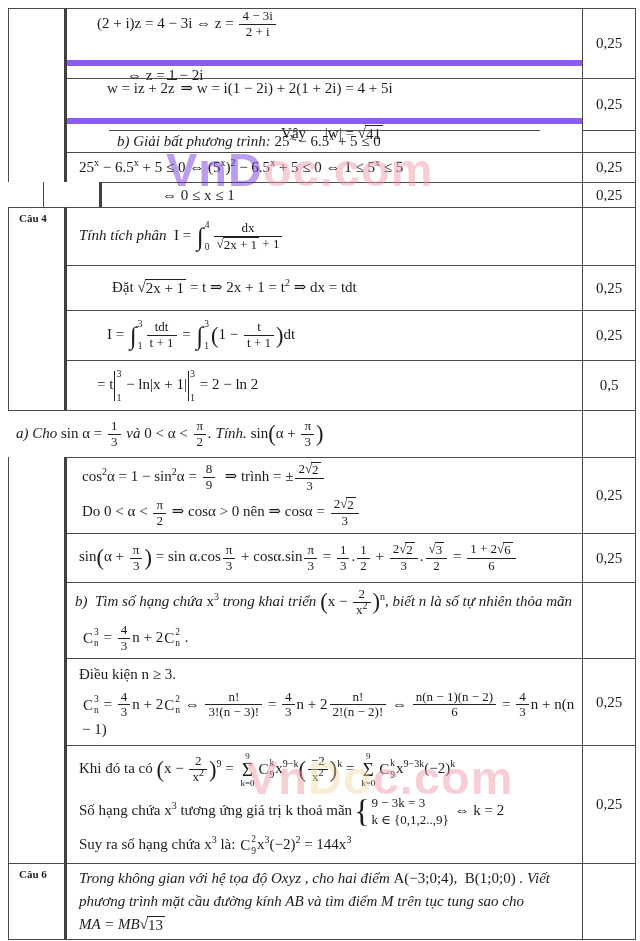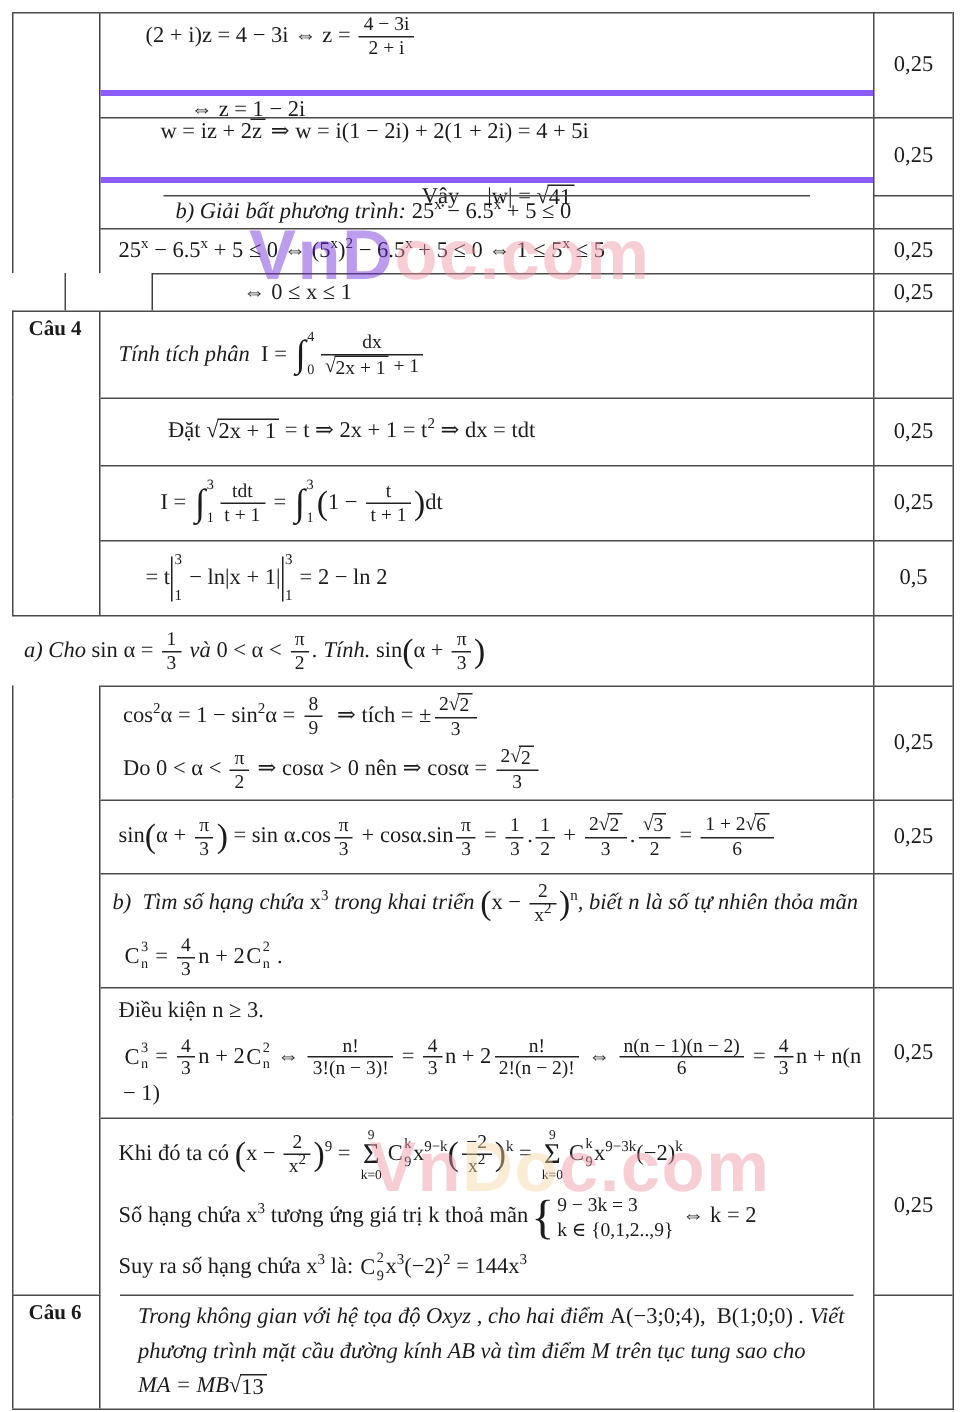--- a/index.html
+++ b/index.html
@@ -2,28 +2,28 @@
 <html><head>
 <meta charset="utf-8">
 <style>
   html,body{margin:0;padding:0;background:#ffffff;}
   body{width:640px;height:941px;overflow:hidden;
        font-family:"Liberation Serif","DejaVu Serif",serif;color:#1b1b1b;}
   .sheet{position:relative;margin:8px 0 0 8px;width:627px;
          border-right:1px solid #4a4a4a;border-bottom:1px solid #4a4a4a;
          background:transparent;z-index:2;}
   .band{display:flex;box-sizing:border-box;}
-  .lc{width:59px;box-sizing:border-box;border-left:1px solid #4a4a4a;border-right:1px solid #404040;
-      font-weight:bold;font-size:14px;padding:4px 0 0 10px;}
+  .lc{width:59px;box-sizing:border-box;border-left:1px solid #4a4a4a;border-right:3px solid #404040;
+      font-weight:bold;font-size:11px;padding:4px 0 0 10px;}
   .band.sec .lc{border-top:1px solid #4a4a4a;}
   .cc{flex:1;box-sizing:border-box;border-top:1px solid #4a4a4a;display:flex;flex-direction:column;}
   .pc{width:53px;box-sizing:border-box;border-left:1px solid #4a4a4a;border-top:1px solid #4a4a4a;
       display:flex;align-items:center;justify-content:center;font-size:15px;}
   .sr{display:flex;flex-direction:column;justify-content:space-evenly;box-sizing:border-box;flex:1;}
-  .sr + .sr{border-top:4px solid #8b5cf6;margin-top:20px;}
+  .sr + .sr{border-top:6px solid #8b5cf6;margin-top:20px;}
   .ln{font-size:15px;line-height:1.25;white-space:pre-wrap;display:block;}
   .mt,.mi{white-space:pre-wrap;}
   .mi{font-style:italic;}
   sup.su{font-size:10px;line-height:0;}
   .fr{display:inline-block;vertical-align:middle;text-align:center;font-size:13px;margin:0 2px;line-height:1.15;}
   .fn{display:block;border-bottom:1px solid #222;padding:0 3px;}
   .fd{display:block;padding:0 3px;}
   .sq{display:inline-flex;align-items:stretch;white-space:nowrap;}
   .rs{line-height:1.1;}
   .sqb{border-top:1px solid #222;padding:0 2px 0 1px;margin-left:-1px;line-height:1.15;}
@@ -153,21 +153,21 @@
         <div class="sr">
           <div class="ln" style="padding-left: 8px;"><span class="mi">a) Cho </span><span class="mt">sin α = </span><span class="fr"><span class="fn">1</span><span class="fd">3</span></span><span class="mi"> và </span><span class="mt">0 &lt; α &lt; </span><span class="fr"><span class="fn">π</span><span class="fd">2</span></span><span class="mi">. Tính. </span><span class="mt">sin</span><span class="bp">(</span><span class="mt">α + </span><span class="fr"><span class="fn">π</span><span class="fd">3</span></span><span class="bp">)</span></div>
         </div>
       </div>
       <div class="pc"></div>
     </div>
     <div class="band" style="height: 76px;">
       <div class="lc"></div>
       <div class="cc">
         <div class="sr">
-          <div class="ln" style="padding-left: 15px;"><span class="mt">cos</span><sup class="su">2</sup><span class="mt">α = 1 − sin</span><sup class="su">2</sup><span class="mt">α = </span><span class="fr"><span class="fn">8</span><span class="fd">9</span></span><span class="mt">  ⇒ tích = ±</span><span class="fr"><span class="fn"><span class="mt">2</span><span class="sq">
+          <div class="ln" style="padding-left: 15px;"><span class="mt">cos</span><sup class="su">2</sup><span class="mt">α = 1 − sin</span><sup class="su">2</sup><span class="mt">α = </span><span class="fr"><span class="fn">8</span><span class="fd">9</span></span><span class="mt">  ⇒ trình = ±</span><span class="fr"><span class="fn"><span class="mt">2</span><span class="sq">
                   <span class="rs">√</span>
                   <span class="sqb">2</span>
                 </span></span><span class="fd">3</span></span></div>
           <div class="ln" style="padding-left: 15px;"><span class="mt">Do 0 &lt; α &lt; </span><span class="fr"><span class="fn">π</span><span class="fd">2</span></span><span class="mt"> ⇒ cosα &gt; 0 nên ⇒ cosα = </span><span class="fr"><span class="fn"><span class="mt">2</span><span class="sq">
                   <span class="rs">√</span>
                   <span class="sqb">2</span>
                 </span></span><span class="fd">3</span></span></div>
         </div>
       </div>
       <div class="pc">0,25</div>
@@ -214,21 +214,21 @@
       <div class="lc"></div>
       <div class="cc">
         <div class="sr">
           <div class="ln" style="padding-left: 12px;"><span class="mt">Khi đó ta có </span><span class="bp">(</span><span class="mt">x − </span><span class="fr"><span class="fn">2</span><span class="fd"><span class="mt">x</span><sup class="su">2</sup></span></span><span class="bp">)</span><sup class="su">9</sup><span class="mt"> = </span><span class="sg"><span class="">9</span><span class="sgs">Σ</span><span class="">k=0</span></span><span class="cb"><span class="cbb">C</span><span class="cbc"><span class="">k</span><span class="">9</span></span></span><span class="mt">x</span><sup class="su">9−k</sup><span class="bp">(</span><span class="fr"><span class="fn">−2</span><span class="fd"><span class="mt">x</span><sup class="su">2</sup></span></span><span class="bp">)</span><sup class="su">k</sup><span class="mt"> = </span><span class="sg"><span class="">9</span><span class="sgs">Σ</span><span class="">k=0</span></span><span class="cb"><span class="cbb">C</span><span class="cbc"><span class="">k</span><span class="">9</span></span></span><span class="mt">x</span><sup class="su">9−3k</sup><span class="mt">(−2)</span><sup class="su">k</sup></div>
           <div class="ln" style="padding-left: 12px;"><span class="mt">Số hạng chứa x</span><sup class="su">3</sup><span class="mt"> tương ứng giá trị k thoả mãn</span><span class="cs"><span class="csb">{</span><span class="csc"><span class="">9 − 3k = 3</span><span class="">k ∈ {0,1,2..,9}</span></span></span><span class="mt"> ⇔ k = 2</span></div>
           <div class="ln" style="padding-left: 12px;"><span class="mt">Suy ra số hạng chứa x</span><sup class="su">3</sup><span class="mt"> là: </span><span class="cb"><span class="cbb">C</span><span class="cbc"><span class="">2</span><span class="">9</span></span></span><span class="mt">x</span><sup class="su">3</sup><span class="mt">(−2)</span><sup class="su">2</sup><span class="mt"> = 144x</span><sup class="su">3</sup></div>
         </div>
       </div>
       <div class="pc">0,25</div>
     </div>
-    <div class="band sec" style="height: 76px; gap: 13px;">
+    <div class="band sec" style="height: 76px;">
       <div class="lc">Câu 6</div>
       <div class="cc">
         <div class="sr">
           <div class="ln" style="padding-left: 12px;"><span class="mi">Trong không gian với hệ tọa độ Oxyz , cho hai điểm </span><span class="mt">A(−3;0;4),  B(1;0;0)</span><span class="mi"> . Viết</span></div>
           <div class="ln" style="padding-left: 12px;"><span class="mi">phương trình mặt cầu đường kính AB và tìm điểm M trên tục tung sao cho</span></div>
           <div class="ln" style="padding-left: 12px;"><span class="mi">MA = MB</span><span class="sq">
               <span class="rs">√</span>
               <span class="sqb">13</span>
             </span></div>
         </div>

